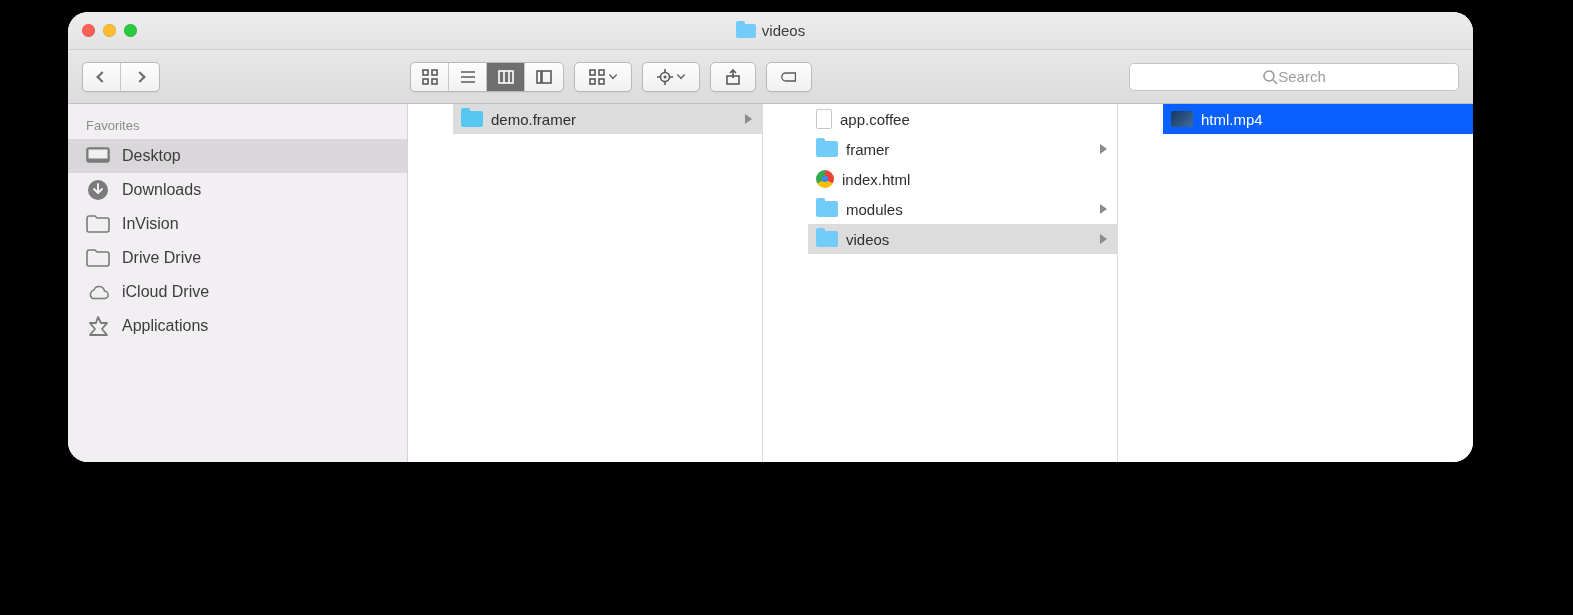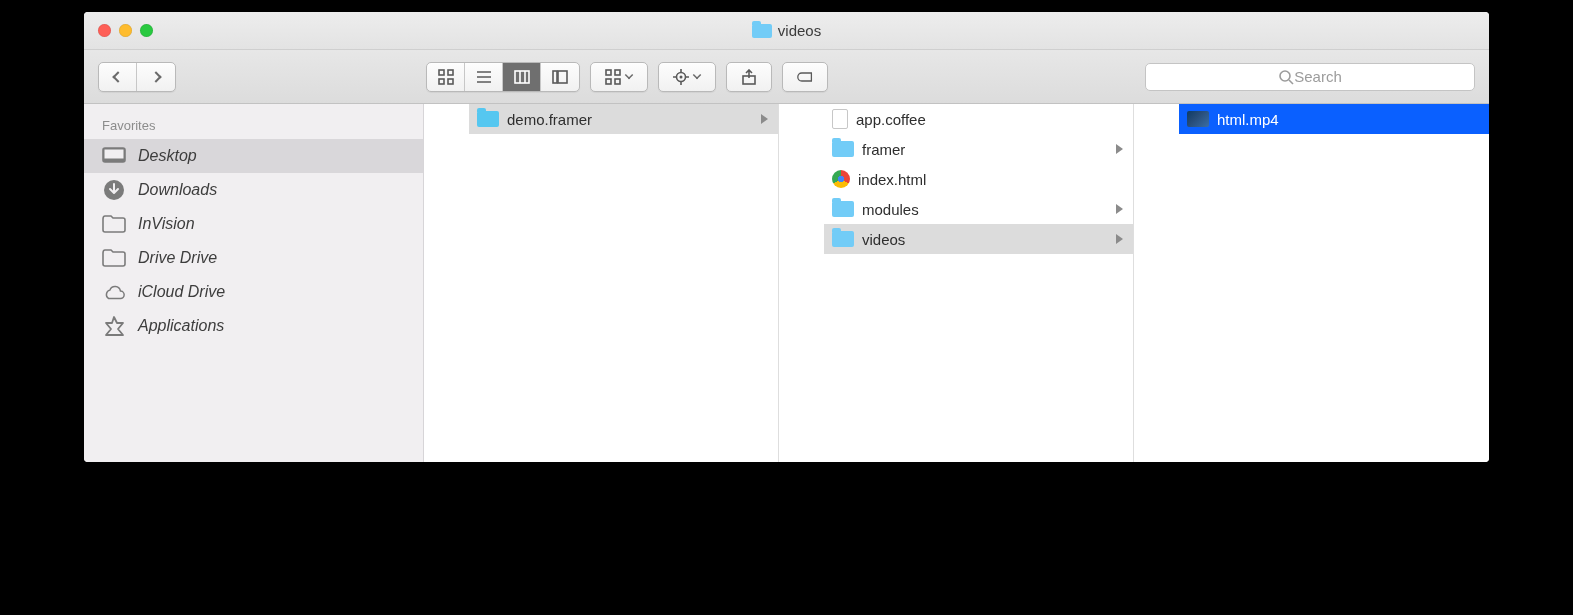--- a/index.html
+++ b/index.html
@@ -6,26 +6,26 @@
   body {
     background: #000;
     font-family: -apple-system, "Helvetica Neue", Helvetica, Arial, sans-serif;
     font-size: 13px;
     width: 1573px;
     height: 615px;
     position: relative;
   }
   .window {
     position: absolute;
-    left: 84px;
+    left: 68px;
     top: 12px;
     width: 1405px;
     height: 450px;
     background: #fff;
-    border-radius: 4px;
+    border-radius: 20px;
     box-shadow: 0 12px 40px rgba(0,0,0,.5);
     overflow: hidden;
     display: flex;
     flex-direction: column;
   }
   
   .titlebar {
     height: 38px;
     background: linear-gradient(#ededed,#e3e3e3);
     border-bottom: 1px solid #cfcfcf;
@@ -133,21 +133,20 @@
     font-size:13px;
     color:#8c8c8c;
     padding:4px 18px 6px;
   }
   .sb-item {
     display:flex; align-items:center; gap:12px;
     padding:7px 18px;
     font-size:16px;
     color:#3d3d3d;
     cursor:default;
-    font-style:italic;
   }
   .sb-item.selected { background:#d9d7da; }
   .sb-icon {
     width:24px; height:20px;
     display:flex;align-items:center;justify-content:center;
     color:#7b7b7b;
   }
   
   .col {
     border-right:1px solid #dedede;

